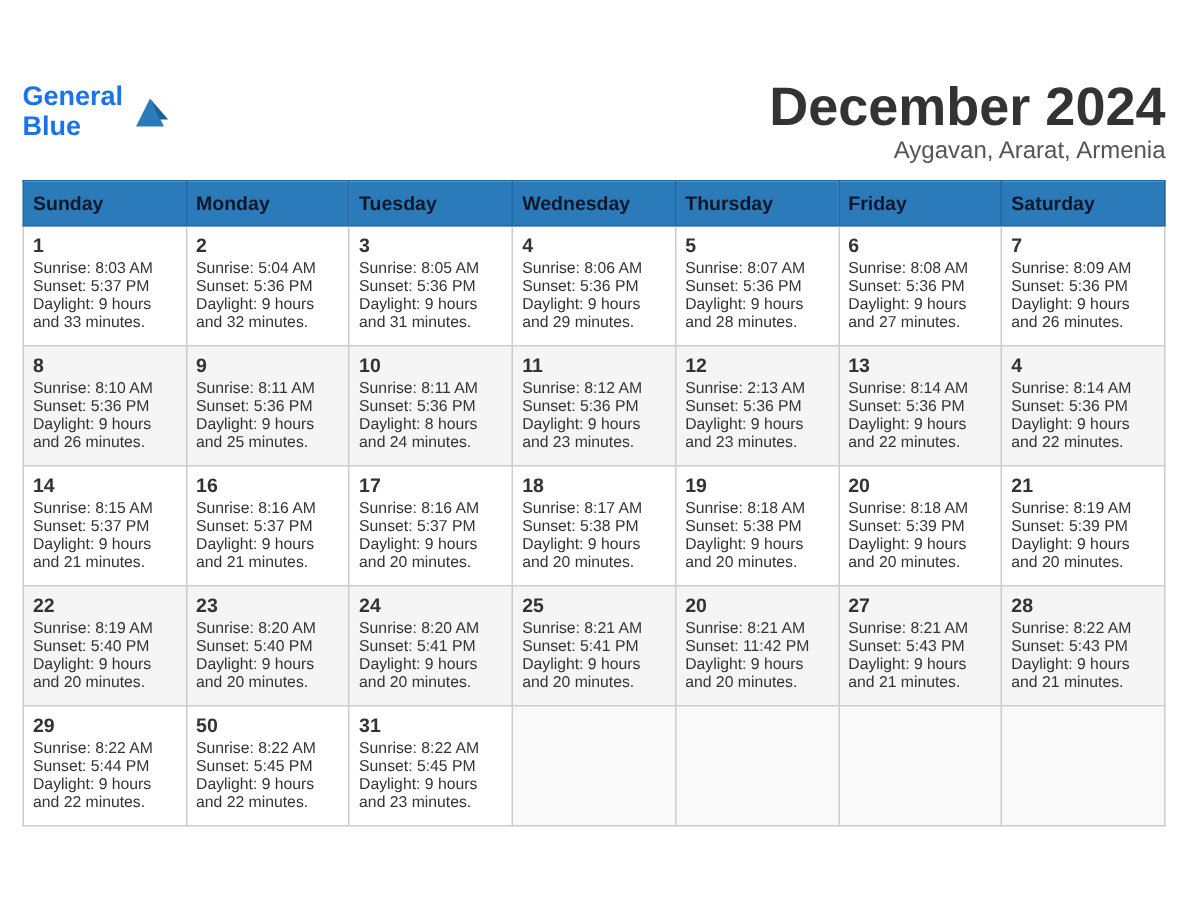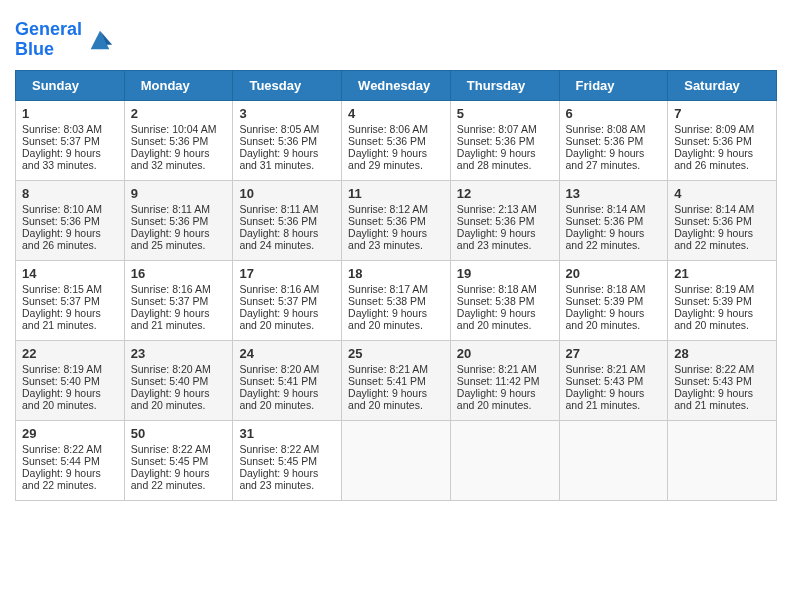--- a/index.html
+++ b/index.html
@@ -8,20 +8,21 @@
       background: #fff;
       width: 792px;
       min-height: 612px;
       padding: 15px;
     }
     .header-area {
       display: flex;
       justify-content: space-between;
       align-items: flex-start;
       margin-bottom: 10px;
+      margin-top: 35px;
     }
     .logo {
       display: flex;
       align-items: center;
       margin-top: 5px;
     }
     .logo-text {
       font-size: 18px;
       font-weight: bold;
       color: #333;
@@ -47,24 +48,24 @@
       font-size: 16px;
       color: #555;
     }
     table {
       width: 100%;
       border-collapse: collapse;
       table-layout: fixed;
     }
     thead tr th {
       background-color: #2b7bba;
-      color: #ffffff;
+      color: #0f172a;
       font-size: 13px;
       font-weight: bold;
-      padding: 7px 16px;
+      padding: 7px 6px;
       text-align: left;
       border: 1px solid #1e6aa0;
     }
     tbody tr td {
       border: 1px solid #ccc;
       vertical-align: top;
       padding: 5px 6px;
       font-size: 10.5px;
       color: #333;
       background: #fff;
@@ -92,38 +93,42 @@
       <div class="logo-text">
         <span>General</span><br>
         <span>Blue</span>
       </div>
     </div>
     <svg class="logo-icon" viewBox="0 0 30 30">
       <polygon points="5,25 15,5 25,25" fill="#2b7bba"></polygon>
       <polygon points="15,5 28,20 22,20" fill="#1a5fa0"></polygon>
     </svg>
   </div>
+  <div class="title-block">
+    <div class="month-year">December 2024</div>
+    <div class="location">Aygavan, Ararat, Armenia</div>
+  </div>
 </div>
 
 <table>
   <thead>
     <tr>
     <th>Sunday</th>
         <th>Monday</th>
         <th>Tuesday</th>
         <th>Wednesday</th>
         <th>Thursday</th>
         <th>Friday</th>
         <th>Saturday</th>
       </tr>
   </thead>
   <tbody id="calendar-body">
   <tr>
         <td><span class="day-num">1</span><span>Sunrise: 8:03 AM</span><br><span>Sunset: 5:37 PM</span><br><span>Daylight: 9 hours and 33 minutes.</span></td>
-        <td><span class="day-num">2</span><span>Sunrise: 10:04 AM</span><br><span>Sunset: 5:36 PM</span><br><span>Daylight: 9 hours and 32 minutes.</span></td>
+        <td><span class="day-num">2</span><span>Sunrise: 5:04 AM</span><br><span>Sunset: 5:36 PM</span><br><span>Daylight: 9 hours and 32 minutes.</span></td>
         <td><span class="day-num">3</span><span>Sunrise: 8:05 AM</span><br><span>Sunset: 5:36 PM</span><br><span>Daylight: 9 hours and 31 minutes.</span></td>
         <td><span class="day-num">4</span><span>Sunrise: 8:06 AM</span><br><span>Sunset: 5:36 PM</span><br><span>Daylight: 9 hours and 29 minutes.</span></td>
         <td><span class="day-num">5</span><span>Sunrise: 8:07 AM</span><br><span>Sunset: 5:36 PM</span><br><span>Daylight: 9 hours and 28 minutes.</span></td>
         <td><span class="day-num">6</span><span>Sunrise: 8:08 AM</span><br><span>Sunset: 5:36 PM</span><br><span>Daylight: 9 hours and 27 minutes.</span></td>
         <td><span class="day-num">7</span><span>Sunrise: 8:09 AM</span><br><span>Sunset: 5:36 PM</span><br><span>Daylight: 9 hours and 26 minutes.</span></td>
       </tr>
       <tr>
         <td><span class="day-num">8</span><span>Sunrise: 8:10 AM</span><br><span>Sunset: 5:36 PM</span><br><span>Daylight: 9 hours and 26 minutes.</span></td>
         <td><span class="day-num">9</span><span>Sunrise: 8:11 AM</span><br><span>Sunset: 5:36 PM</span><br><span>Daylight: 9 hours and 25 minutes.</span></td>
         <td><span class="day-num">10</span><span>Sunrise: 8:11 AM</span><br><span>Sunset: 5:36 PM</span><br><span>Daylight: 8 hours and 24 minutes.</span></td>

